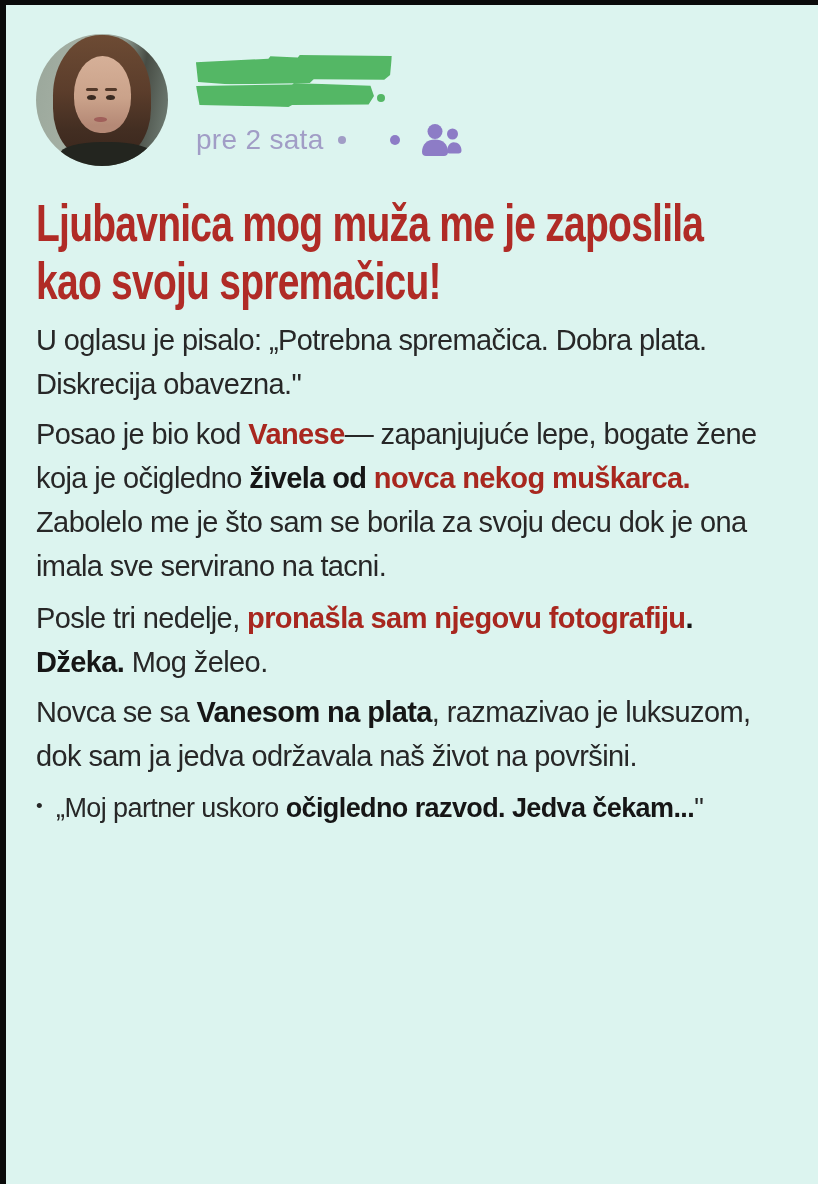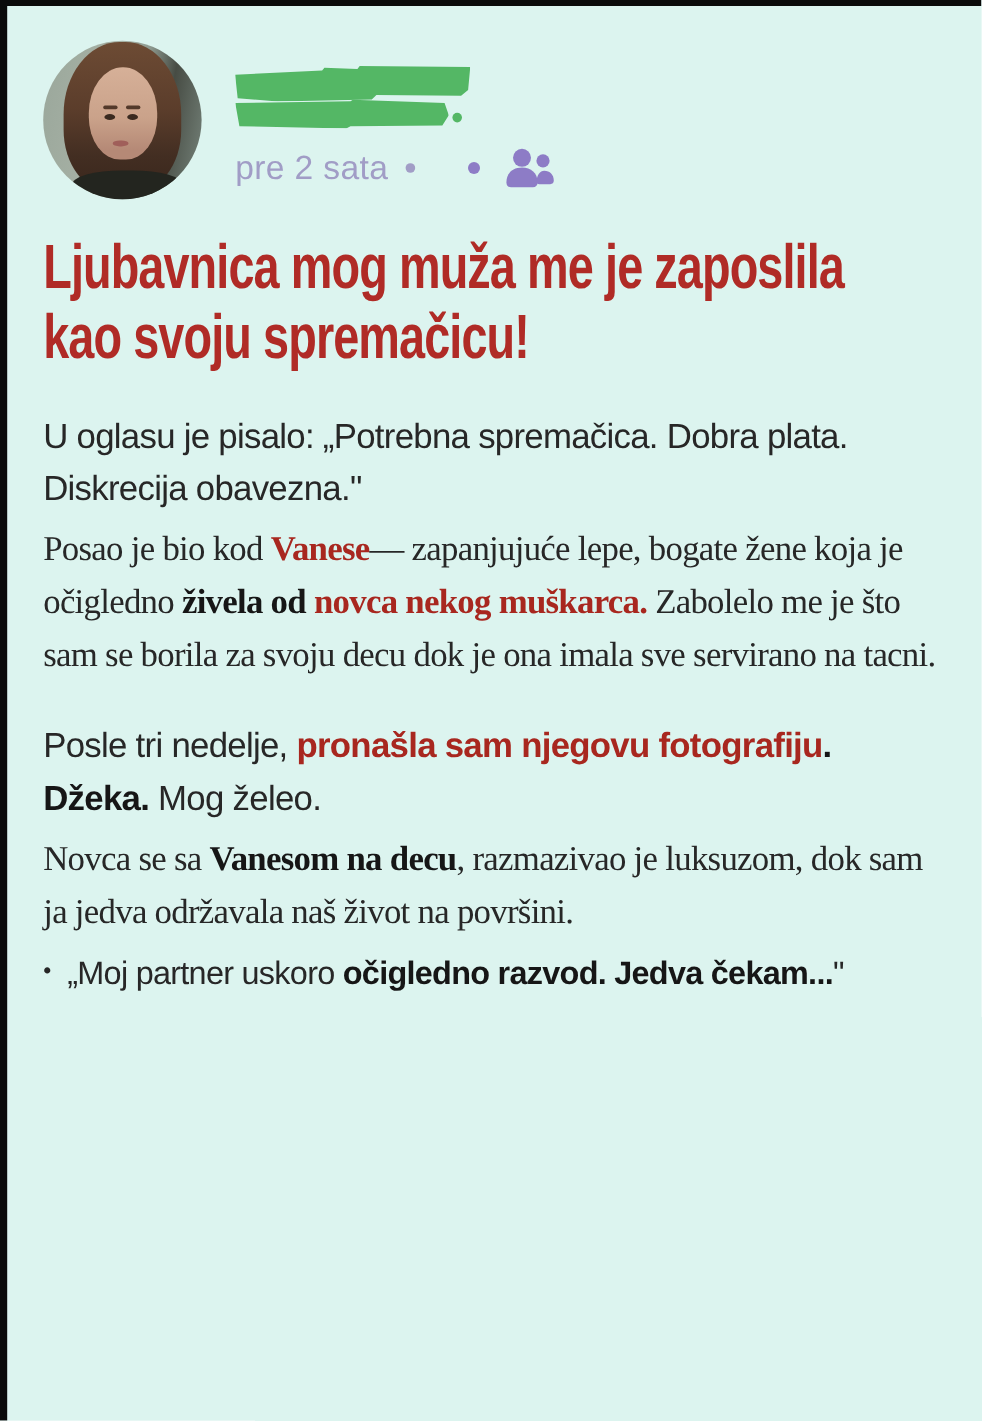--- a/index.html
+++ b/index.html
@@ -41,22 +41,22 @@
   
   .title{margin:28px 0 0 0;width:1060px;color:var(--title_red,#b02b26);
     font-size:52px;line-height:58px;font-weight:700;letter-spacing:-1px;
     transform:scaleX(0.75);transform-origin:left top;}
   .title span{display:block;white-space:nowrap;}
 
   
   .post-body{width:752px;font-size:29px;line-height:44px;letter-spacing:-0.6px;color:var(--text,#272727);}
   .post-body p{margin:0;}
   p.lead{margin-top:30px;}
-  p.section{margin-top:32px;}
-  p.tight{margin-top:6px;font-family:Liberation Serif, serif;}
+  p.section{margin-top:8px;}
+  p.tight{margin-top:6px;}
   p.bullet{margin-top:6px;font-size:27px;}
   .seg-b{font-weight:700;color:var(--text_bold,#161616);}
   .seg-r{font-weight:700;color:var(--accent_red,#a8271f);}
   .bullet-dot{font-size:19px;margin:0 14px 0 0;vertical-align:5px;color:var(--text,#272727);}
 </style>
 </head>
 <body>
 
 <div class="page">
   <div class="edge-top"></div>
@@ -98,18 +98,18 @@
 
     <h1 class="title">
       <span>Ljubavnica mog muža me je zaposlila</span>
       <span>kao svoju spremačicu!</span>
     </h1>
 
     <div class="post-body">
         <p class="section"><span class="seg-n">U oglasu je pisalo: „Potrebna spremačica. Dobra plata. Diskrecija obavezna."</span></p>
         <p class="tight"><span class="seg-n">Posao je bio kod </span><span class="seg-r">Vanese</span><span class="seg-n">— zapanjujuće lepe, bogate žene koja je očigledno </span><span class="seg-b">živela od </span><span class="seg-r">novca nekog muškarca.</span><span class="seg-n"> Zabolelo me je što sam se borila za svoju decu dok je ona imala sve servirano na tacni.</span></p>
         <p class="section"><span class="seg-n">Posle tri nedelje, </span><span class="seg-r">pronašla sam njegovu fotografiju</span><span class="seg-b">. Džeka.</span><span class="seg-n"> Mog želeo.</span></p>
-        <p class="tight"><span class="seg-n">Novca se sa </span><span class="seg-b">Vanesom na decu</span><span class="seg-n">, razmazivao je luksuzom, dok sam ja jedva održavala naš život na površini.</span></p>
+        <p class="tight"><span class="seg-n">Novca se sa </span><span class="seg-b">Vanesom na plata</span><span class="seg-n">, razmazivao je luksuzom, dok sam ja jedva održavala naš život na površini.</span></p>
         <p class="bullet"><span class="bullet-dot">•</span><span class="seg-n">„Moj partner uskoro </span><span class="seg-b">očigledno razvod. Jedva čekam...</span><span class="seg-n">"</span></p>
       </div>
 
   </div>
 </div>
 
 </body></html>

